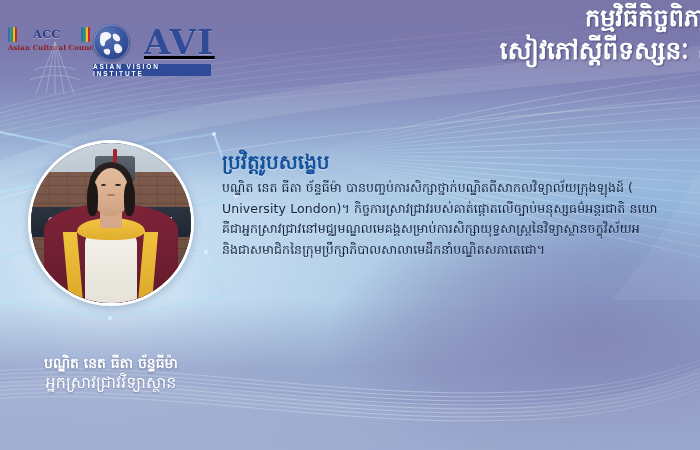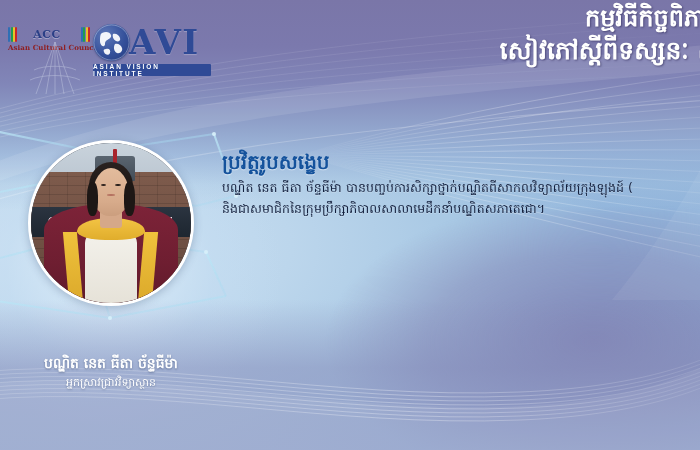--- a/index.html
+++ b/index.html
@@ -68,21 +68,21 @@
   .acc-sub{
     font-family:"DejaVu Serif","Liberation Serif",serif;
     font-weight:bold;font-size:7px;color:#8f1f22;margin-top:1px;letter-spacing:.1px;
     white-space:nowrap;
   }
   .acc-watermark{
     position:absolute;left:14px;top:14px;width:66px;height:56px;opacity:.45;
   }
 
   .avi-logo{position:absolute;left:93px;top:22px;width:120px;}
-  .avi-top{display:flex;align-items:center;gap:2px;height:40px;}
+  .avi-top{display:flex;align-items:center;gap:17px;height:40px;text-decoration:underline;}
   .avi-globe{
     width:37px;height:37px;border-radius:50%;
     background:radial-gradient(circle at 34% 30%, #5e78b8 0%, #34509a 55%, #24397c 100%);
     position:relative;overflow:hidden;flex:0 0 auto;
     box-shadow:0 1px 2px rgba(20,30,70,.35);
   }
   .avi-globe svg{position:absolute;left:0;top:0;}
   .avi-letters{
     font-family:"DejaVu Serif","Liberation Serif",serif;
     font-size:34px;line-height:34px;font-weight:bold;color:#2f4a96;
@@ -203,21 +203,21 @@
   
   .caption{
     position:absolute;left:0;top:352px;width:222px;text-align:center;color:#ffffff;
   }
   .cap-name{
     font-size:14px;font-weight:bold;line-height:22px;
     text-shadow:0 1px 2px rgba(30,50,90,.45);
     white-space:nowrap;
   }
   .cap-role1,.cap-role2{
-    font-size:11px;line-height:18px;
+    font-size:16px;line-height:18px;
     text-shadow:0 1px 2px rgba(30,50,90,.40);
     white-space:nowrap;
   }
 
   
   .body-panel{
     position:absolute;left:222px;top:150px;right:0;
   }
   .body-heading{
     color:#14529c;font-size:20px;font-weight:bold;line-height:24px;
@@ -426,17 +426,19 @@
 
   <div class="caption">
     <div class="cap-name">បណ្ឌិត នេត ធីតា ច័ន្ទធីម៉ា</div>
     <div class="cap-role1">អ្នកស្រាវជ្រាវវិទ្យាស្ថាន</div>
   </div>
 
   <div class="body-panel">
     <div class="body-heading">ប្រវិត្តរូបសង្ខេប</div>
     <div class="body-lines">
       <div class="body-line">បណ្ឌិត នេត ធីតា ច័ន្ទធីម៉ា បានបញ្ចប់ការសិក្សាថ្នាក់បណ្ឌិតពីសាកលវិទ្យាល័យក្រុងឡុងដ៍ (</div>
+      <div class="body-line">University London)។ កិច្ចការស្រាវជ្រាវរបស់គាត់ផ្តោតលើច្បាប់មនុស្សធម៌អន្តរជាតិ  នយោ</div>
+      <div class="body-line">គឺជាអ្នកស្រាវជ្រាវនៅមជ្ឈមណ្ឌលមេគង្គសម្រាប់ការសិក្សាយុទ្ធសាស្ត្រនៃវិទ្យាស្ថានចក្ខុវិស័យអ</div>
       <div class="body-line">និងជាសមាជិកនៃក្រុមប្រឹក្សាភិបាលសាលាមេដឹកនាំបណ្ឌិតសភាតេជោ។</div>
     </div>
   </div>
 
 </div>
 
 </body></html>

